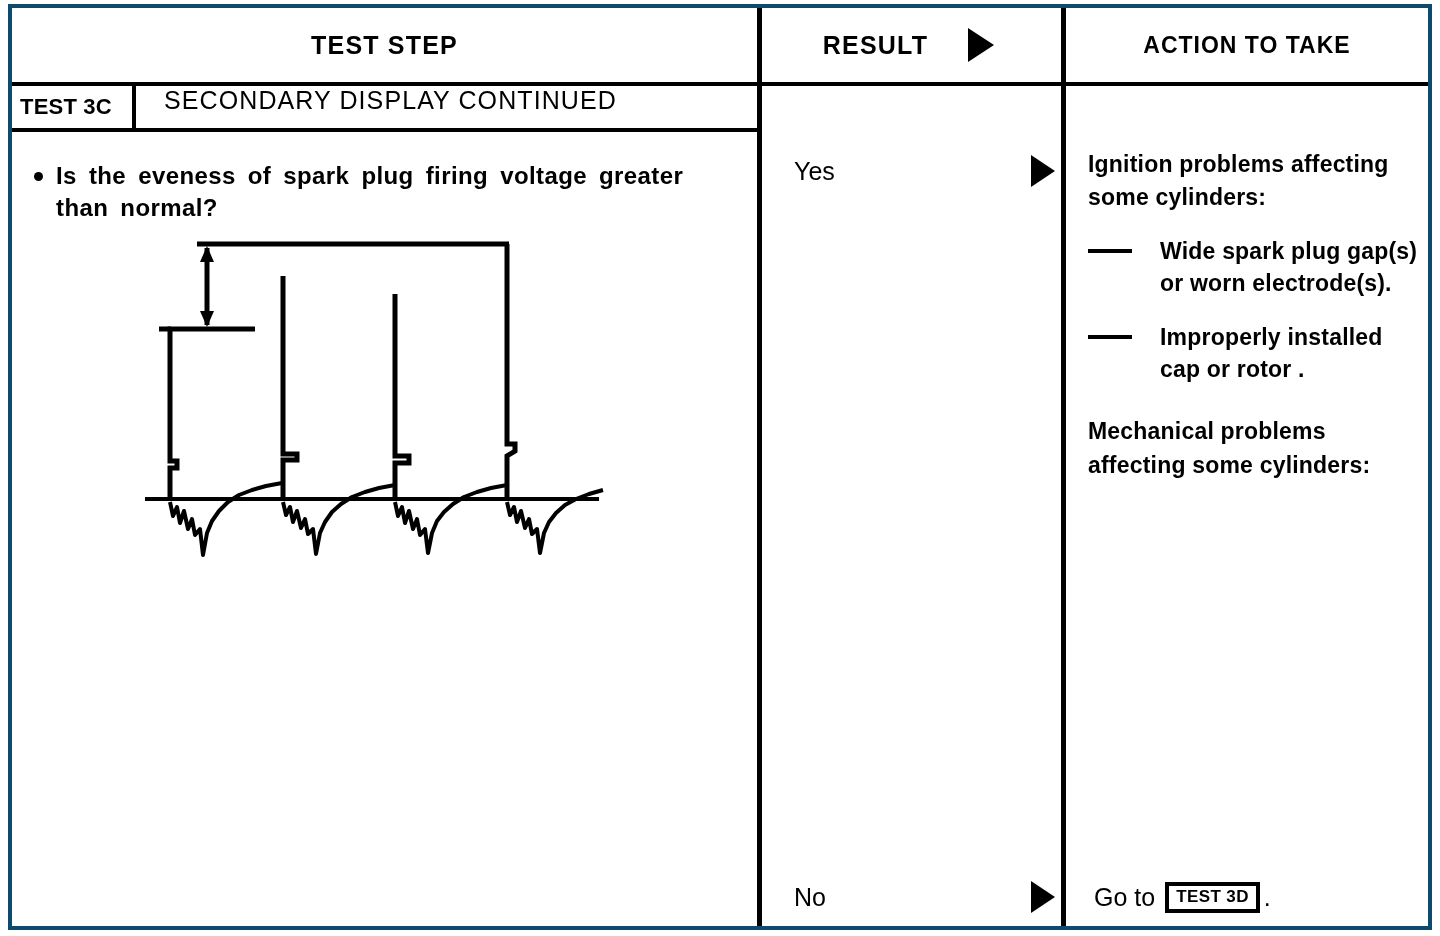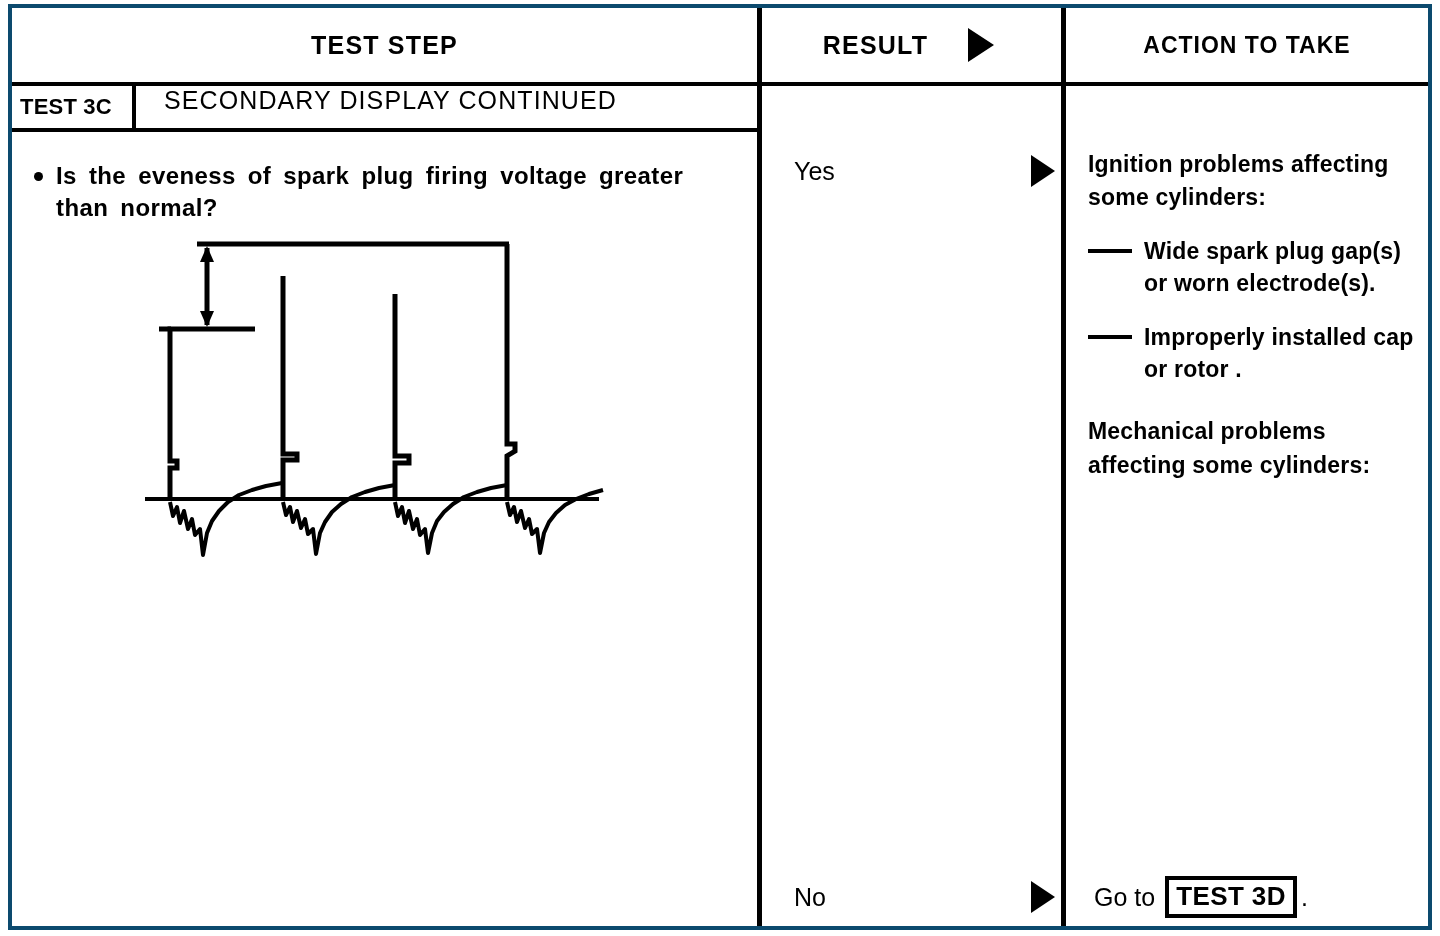--- a/index.html
+++ b/index.html
@@ -54,30 +54,30 @@
   .res-row.no{top:788px;}
   .res-label{font-size:25px;padding-left:32px;flex:1;}
   .tri{width:0;height:0;border-style:solid;border-width:17px 0 17px 26px;border-color:transparent transparent transparent #000;margin-right:6px;}
   .tri.small{border-width:16px 0 16px 24px;}
 
   
   .actioncol{position:absolute;left:1054px;top:78px;right:0;bottom:0;}
   .act-inner{position:absolute;left:22px;top:62px;right:8px;}
   .act-head{font-size:23px;font-weight:bold;line-height:1.45;letter-spacing:0.2px;margin-bottom:20px;}
   .act-head.second{margin-top:30px;}
-  .act-item{display:flex;align-items:flex-start;margin-bottom:22px;}
+  .act-item{display:flex;align-items:flex-start;margin-bottom:22px;gap:16px;}
   .dash{flex:0 0 44px;height:4px;background:#000;margin-top:14px;margin-right:12px;}
   .act-item .txt{font-size:23px;font-weight:bold;line-height:1.4;letter-spacing:0.2px;}
   .act-item.tight{margin-bottom:26px;}
   .act-list{margin-top:22px;}
   .act-list .act-item{margin-bottom:34px;}
 
   .goto{position:absolute;left:28px;top:788px;height:46px;display:flex;align-items:center;}
   .goto .lbl{font-size:25px;margin-right:10px;}
-  .goto .boxed{border:4px solid #000;padding:1px 7px 2px 7px;font-size:26px;font-weight:bold;letter-spacing:0.4px;}
+  .goto .boxed{border:4px solid #000;padding:1px 7px 2px 7px;font-size:17px;font-weight:bold;letter-spacing:0.4px;}
   .goto .dot{font-size:25px;margin-left:4px;}
 </style>
 </head>
 <body>
 
 <div class="page">
   <div class="frame">
 
     <div class="vdiv c1"></div>
     <div class="vdiv c2"></div>

